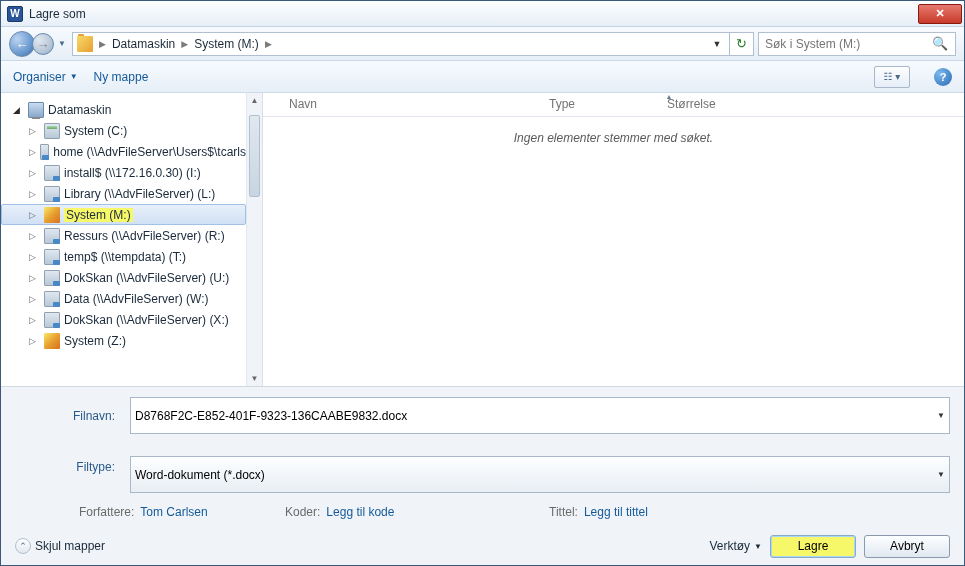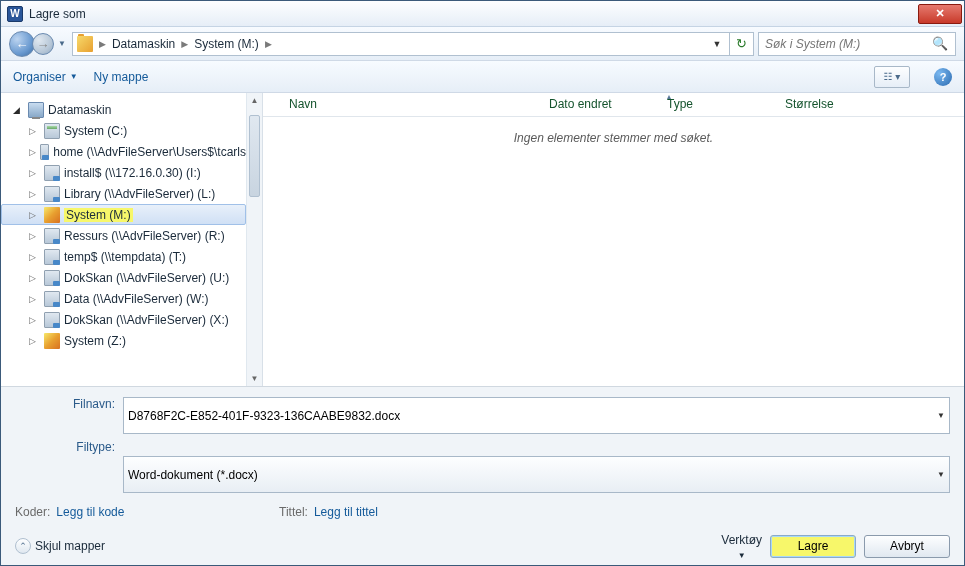--- a/index.html
+++ b/index.html
@@ -22,21 +22,21 @@
 .breadcrumb { flex:1; height:24px; border:1px solid #b0c0d0; background:#fff; display:flex; align-items:center; padding:0 4px; }
 .bc-icon { width:16px; height:16px; margin-right:4px; display:inline-block;}
 .bc-folder { background: linear-gradient(135deg,#f7d96a,#e8a030); border-radius:1px; position:relative;}
 .bc-folder::before{content:"";position:absolute;top:-2px;left:1px;width:6px;height:2px;background:#e8a030;border-radius:1px 1px 0 0;}
 .bc-seg { color:#1a2a3a; padding:0 4px; }
 .bc-sep { color:#7a7a7a; font-size:9px; padding:0 2px;}
 .bc-end { flex:1; }
 .bc-dd { width:16px; text-align:center; color:#333; font-size:9px;}
 .refresh { width:24px; height:24px; border:1px solid #b0c0d0; border-left:none; background:#fff; display:flex;align-items:center;justify-content:center; color:#2a7a2a; font-size:13px;}
 .searchbox { width:198px; height:24px; border:1px solid #b0c0d0; background:#fff; margin-left:4px; display:flex; align-items:center; padding:0 6px;}
-.searchbox input { border:none; outline:none; flex:1; font-style:italic; color:#888; background:transparent;}
+.searchbox input { border:none; outline:none; flex:1; color:#888; background:transparent;}
 .searchbox .sicon { color:#3a6aa0; font-size:13px;}
 
 
 .toolbar { height:32px; background: linear-gradient(#f7fbff,#e6eef7); display:flex; align-items:center; padding:12px 12px; border-bottom:1px solid #cfd9e6; gap:16px;}
 .tb-btn { color:#145a9a; display:flex; align-items:center; gap:4px; cursor:pointer;}
 .tb-btn .dd{font-size:8px;}
 .tb-spacer{flex:1;}
 .tb-view { width:36px; height:22px; border:1px solid #a8b8c8; background:linear-gradient(#fdfeff,#e6eef7); border-radius:2px; display:flex;align-items:center;justify-content:center; color:#4a6a8a; font-size:10px;}
 .tb-help { width:18px;height:18px;border-radius:50%;background:radial-gradient(circle at 30% 30%,#7ab8f0,#2a6ab0);color:#fff;display:flex;align-items:center;justify-content:center;font-weight:bold;font-size:11px;margin-left:8px;}
 
@@ -61,49 +61,49 @@
 .ti-drive::after{content:"";position:absolute;top:2px;left:2px;right:2px;height:3px;background:linear-gradient(#a8d8a8,#68a868);}
 .ti-netdrive{background:linear-gradient(#e0e8f0,#b8c8d8);border:1px solid #90a0b0;border-radius:1px;position:relative;}
 .ti-netdrive::before{content:"";position:absolute;bottom:-1px;right:-1px;width:7px;height:5px;background:#4888c8;border-radius:1px;}
 .ti-sys{background:linear-gradient(135deg,#f7e86a,#e8a030,#d87020);border-radius:1px;}
 .tree-item.selected { background: linear-gradient(#e8f0fa,#d0e0f5); border:1px solid #a0c0e8; border-radius:2px; padding-left:27px;}
 .tree-item.selected .lbl { background: #f7f76a; padding:0 2px;}
 .tree-item .lbl{color:#1a2a3a;}
 
 .list { flex:1; display:flex; flex-direction:column; background:#fff;}
 .list-head { height:24px; display:flex; border-bottom:1px solid #e0e6ec; padding-left:18px;}
-.list-head .col { padding:4px 8px; color:#14532d; border-right:1px solid transparent;}
+.list-head .col { padding:4px 8px; color:#737373; border-right:1px solid transparent;}
 .col.name{flex:0 0 260px;} .col.date{flex:0 0 118px;} .col.type{flex:0 0 118px;} .col.size{flex:0 0 118px;}
 .sort-ind{position:absolute;left:404px;top:-1px;font-size:8px;color:#5a7a9a;}
 .list-head{position:relative;}
 .list-body { flex:1; display:flex; justify-content:center; padding-top:14px; color:#5a5a5a;font-style:italic;}
 
 
 .form { padding:10px 14px 6px 14px; background:#f0f4f8;}
-.form-row { display:flex; align-items:flex-start; margin-bottom:6px;}
+.form-row { display:flex; align-items:center; margin-bottom:6px;gap:7px;}
 .form-row .flabel { width:108px; text-align:right; padding-right:8px; color:#2a5a8a;}
 .form-row .field { flex:1; height:37px; border:1px solid #a8b8c8; background:#fff; padding:0 4px; display:flex;align-items:center;}
 .form-row .field.combo { background:linear-gradient(#fdfeff,#e8eef4);margin-top:16px;}
 .form-row .field .dd{margin-left:auto;font-size:8px;color:#333;}
 .meta-row { display:flex; padding:6px 0 2px 0;}
 .meta-col { display:flex; gap:6px;}
 .meta-col .mlabel{color:#6a6a6a;}
 .meta-col .mval{color:#145a9a;cursor:pointer;}
 .meta-c1{flex:0 0 270px;padding-left:64px;}
 .meta-c2{flex:0 0 264px;}
 .meta-c3{flex:1;}
 .thumb-row{padding:10px 0 6px 124px;}
 .thumb-row label{display:flex;align-items:center;gap:6px;color:#145a9a;}
 .thumb-row input{width:13px;height:13px;}
 
 .footer { height:38px; background:#f0f4f8; display:flex; align-items:center; padding:0 14px; gap:8px;}
 .hide-folders{display:flex;align-items:center;gap:4px;color:#1a2a3a;cursor:pointer;}
 .hide-folders .chev{width:16px;height:16px;border:1px solid #b0c0d0;border-radius:50%;background:linear-gradient(#fdfeff,#e0e8f0);display:flex;align-items:center;justify-content:center;font-size:9px;color:#4a6a8a;}
 .footer .spacer{flex:1;}
-.tools{color:#1a2a3a;display:flex;align-items:center;gap:4px;cursor:pointer;flex-direction:column;}
+.tools{color:#1a2a3a;display:flex;align-items:center;gap:4px;cursor:pointer;}
 .tools .dd{font-size:8px;}
 .btn{min-width:86px;height:23px;border:1px solid #8a9aac;background:linear-gradient(#fdfeff,#e0e8f0);border-radius:3px;display:flex;align-items:center;justify-content:center;cursor:pointer;}
 .btn.primary{border:1px solid #8aaaca;background:#f7f76a;box-shadow:0 0 0 1px #a8d8f8 inset;}
 </style>
 </head>
 <body>
 
 <div class="window">
 
   <div class="titlebar">
@@ -212,21 +212,20 @@
       <div class="tree-scroll">
         <span class="arr up">▲</span>
         <span class="arr dn">▼</span>
       </div>
     </div>
 
     <div class="list">
       <div class="list-head">
         <span class="sort-ind">▴</span>
         <span class="col name">Navn</span>
-        <span class="col date">Dato endret</span>
         <span class="col type">Type</span>
         <span class="col size">Størrelse</span>
       </div>
       <div class="list-body">Ingen elementer stemmer med søket.</div>
     </div>
   </div>
 
   <div class="form">
     <div class="form-row">
       <span class="flabel">Filnavn:</span>
@@ -236,20 +235,24 @@
         </div>
     </div>
     <div class="form-row">
       <span class="flabel">Filtype:</span>
       <div class="field combo">
           <span>Word-dokument (*.docx)</span>
           <span class="dd">▼</span>
         </div>
     </div>
     <div class="meta-row">
+      <div class="meta-col meta-c1">
+          <span class="mlabel">Forfattere:</span>
+          <span class="mval">Tom Carlsen</span>
+        </div>
       <div class="meta-col meta-c2">
           <span class="mlabel">Koder:</span>
           <span class="mval">Legg til kode</span>
         </div>
       <div class="meta-col meta-c3">
           <span class="mlabel">Tittel:</span>
           <span class="mval">Legg til tittel</span>
         </div>
     </div>
   </div>

